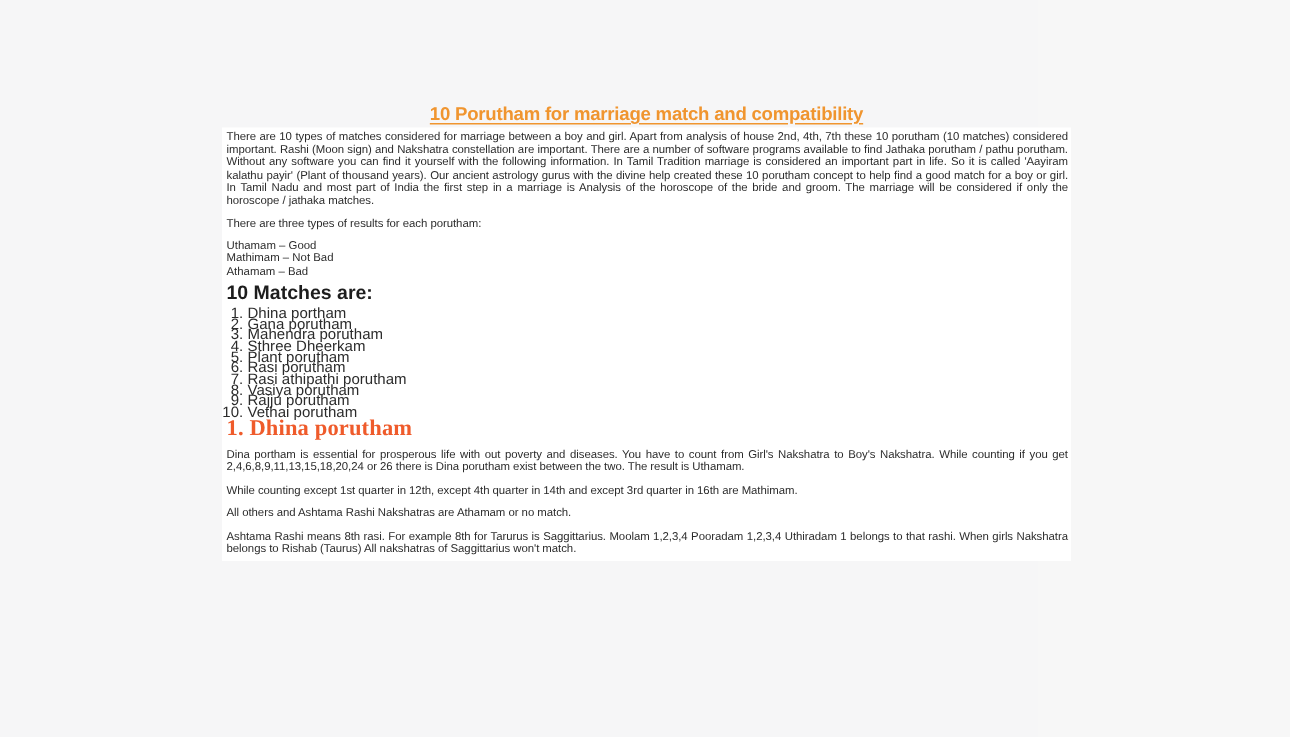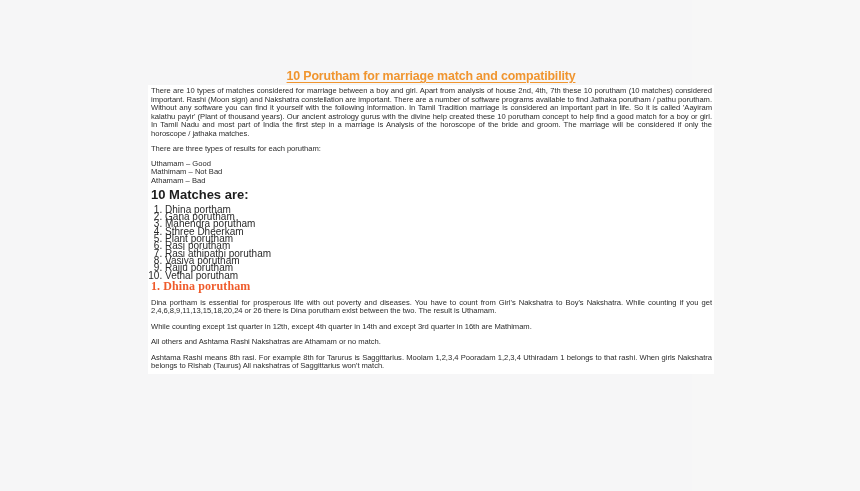--- a/index.html
+++ b/index.html
@@ -87,21 +87,21 @@
   }
   ol.matches li {
     padding: 0;
     margin: 0;
     letter-spacing: 0.02px;
   }
   .section-head {
     color: #ef5b2b;
     font-family: "Liberation Serif", serif;
     font-weight: bold;
-    font-size: 12px;
+    font-size: 15px;
     line-height: 13px;
     padding: 0 3px;
     letter-spacing: 0.1px;
     margin-top: 1px;
   }
 </style>
 </head>
 <body>
 
 <div class="page">

